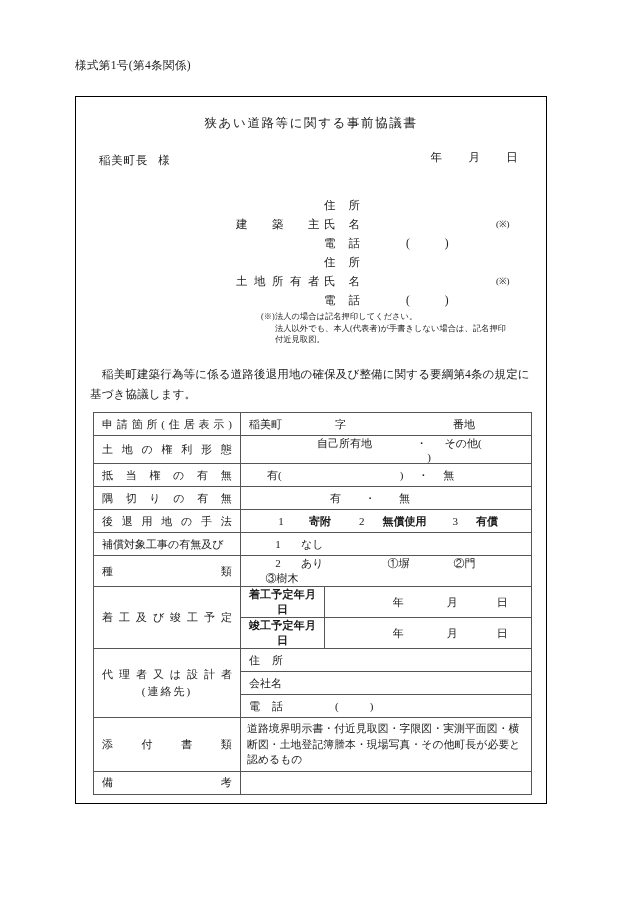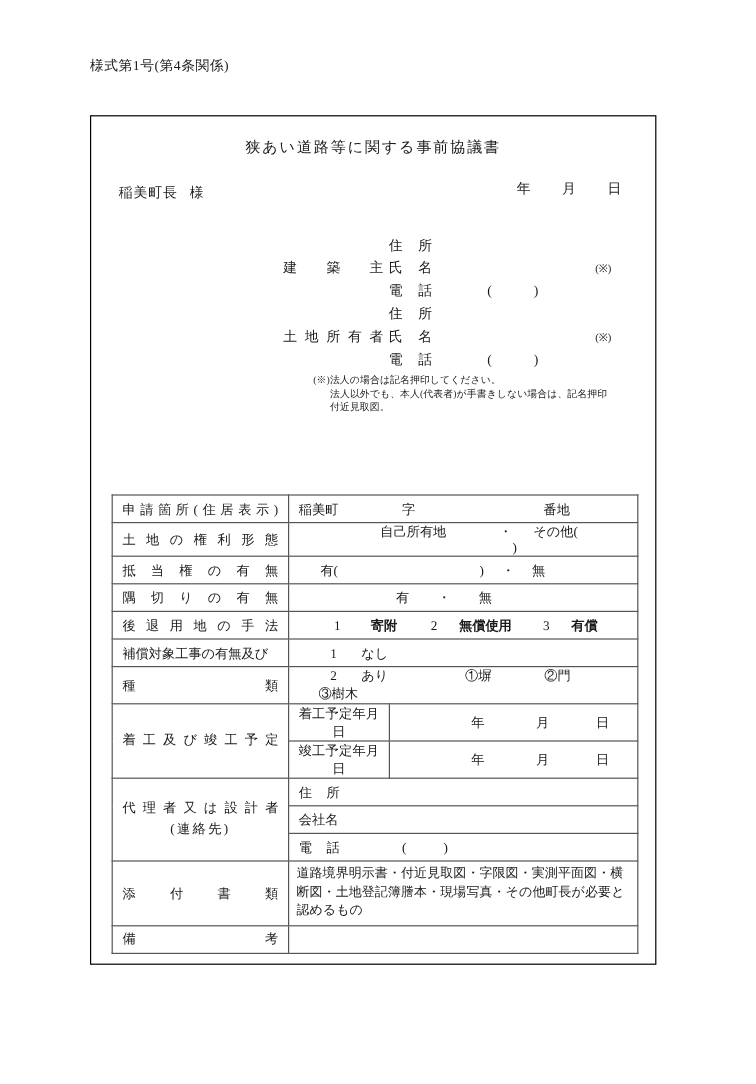--- a/index.html
+++ b/index.html
@@ -19,21 +19,21 @@
   .page {
     position: relative;
     width: 630px;
     height: 903px;
   }
 
   
   .form-number {
     position: absolute;
     left: 75px;
-    top: 47px;
+    top: 58px;
     font-size: 11.5px;
     letter-spacing: 0.4px;
     white-space: nowrap;
   }
 
   
   .outer-box {
     position: absolute;
     left: 75px;
     top: 96px;
@@ -200,20 +200,21 @@
 
   .val { padding: 0 8px !important; }
   .val-c { text-align: center; }
 
   .sub-lbl {
     width: 84px;
     text-align: center;
     padding: 0 4px !important;
     box-sizing: border-box;
     letter-spacing: 0.2px;
+    font-weight: bold;
   }
 
   .row-loc .t1 { display: inline-block; width: 86px; }
   .row-loc .t2 { display: inline-block; width: 118px; }
 
   .row-right .o1 { display: inline-block; width: 108px; text-align: center; }
   .row-right .dot { display: inline-block; width: 46px; text-align: center; }
   .row-right .o2 { display: inline-block; }
 
   .row-mort .m1 { display: inline-block; width: 118px; }
@@ -312,20 +313,21 @@
           <span class="phone-paren"><span>(</span><span class="gap"></span><span>)</span></span>
         </div>
       </div>
 
       <div class="note">
         <div>(※)法人の場合は記名押印してください。</div>
         <div class="note-l2">法人以外でも、本人(代表者)が手書きしない場合は、記名押印</div>
         <div class="note-l3">付近見取図。</div>
       </div>
 
+      <div class="body-text">稲美町建築行為等に係る道路後退用地の確保及び整備に関する要綱第4条の規定に基づき協議します。</div>
 
       <table class="form-table">
         <colgroup>
           <col style="width:147px">
           <col style="width:84px">
           <col style="width:207px">
         </colgroup>
         <tbody>
 
           <tr>

